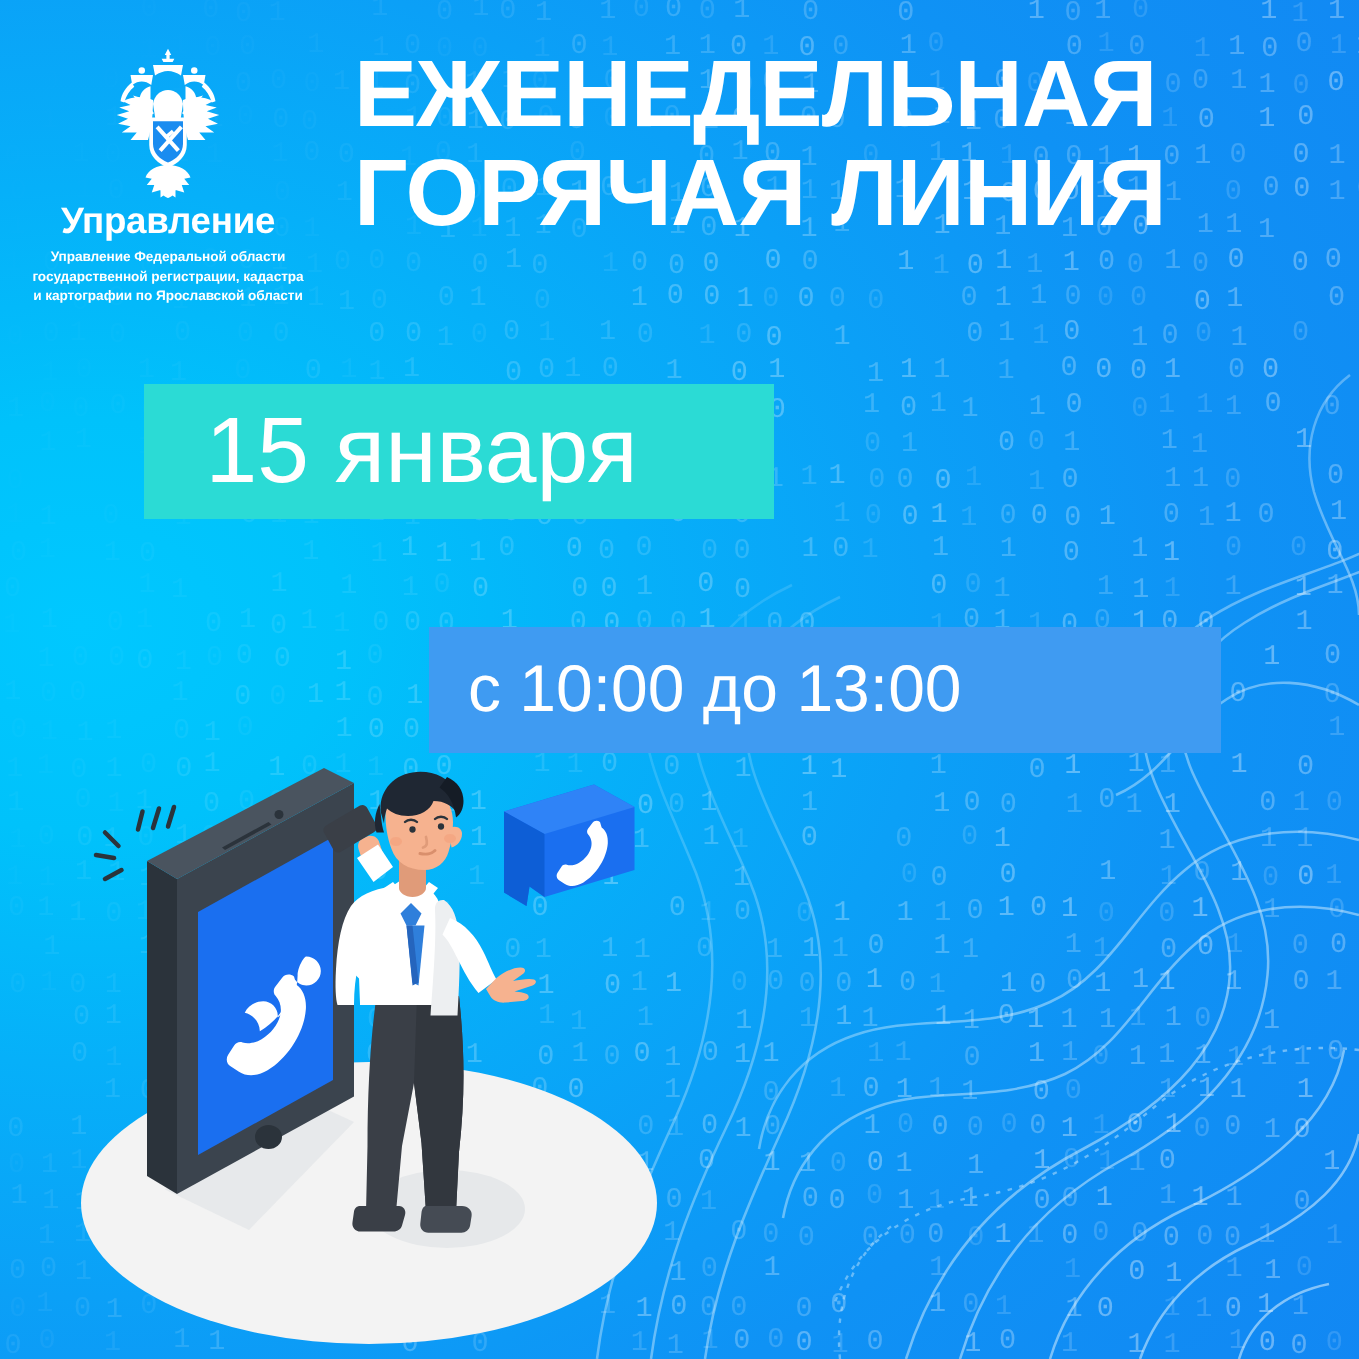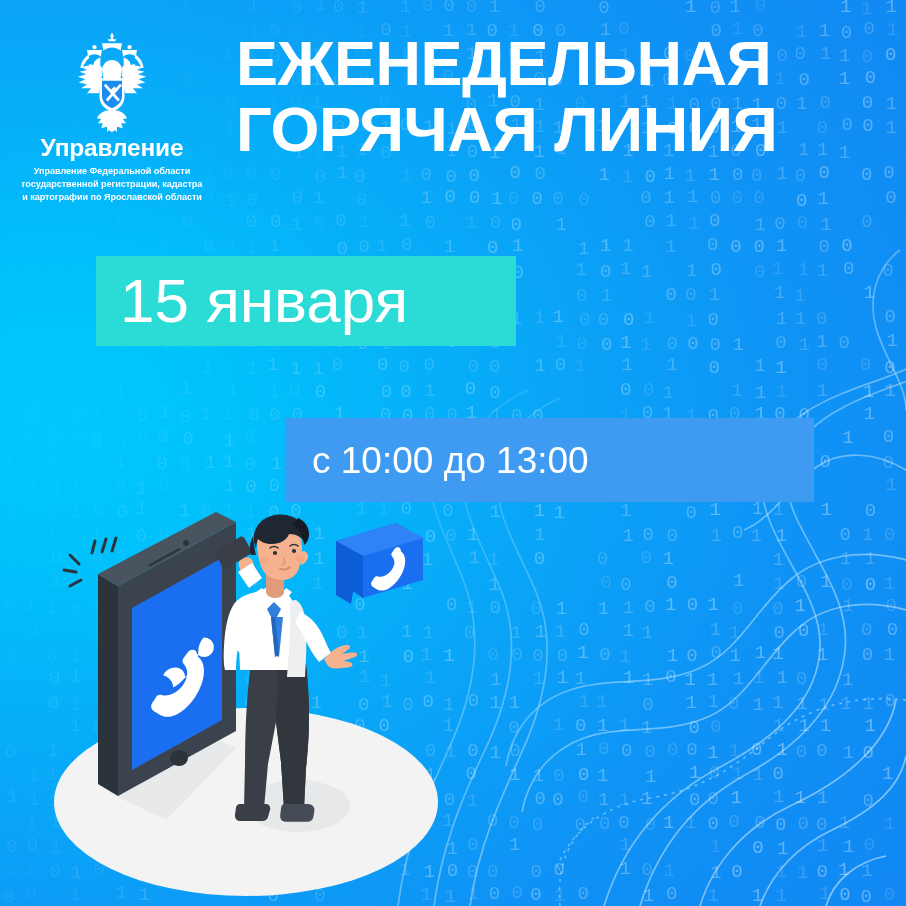--- a/index.html
+++ b/index.html
@@ -47,26 +47,26 @@
   .headline .hl2{margin-top:4px;}
 
   
   .band{
     position:absolute;color:#fff;display:flex;align-items:center;
     white-space:nowrap;
   }
   #band-date{
     left:96px;top:256px;width:420px;height:90px;
     background:#2bdbd5;
-    padding-left:24px;font-size:62px;line-height:1;
+    padding-left:41px;font-size:62px;line-height:1;
   }
   #band-time{
     left:286px;top:418px;width:528px;height:84px;
     background:#3f9bf2;
-    padding-left:26px;font-size:37px;line-height:1;
+    padding-left:26px;font-size:44px;line-height:1;
   }
   #band-phone{
     left:463px;top:654px;width:356px;height:64px;
     background:#0f80f2;
     padding-left:24px;font-size:37px;line-height:1;
   }
 
   
   #illustration{
     position:absolute;left:48px;top:512px;width:390px;height:394px;

